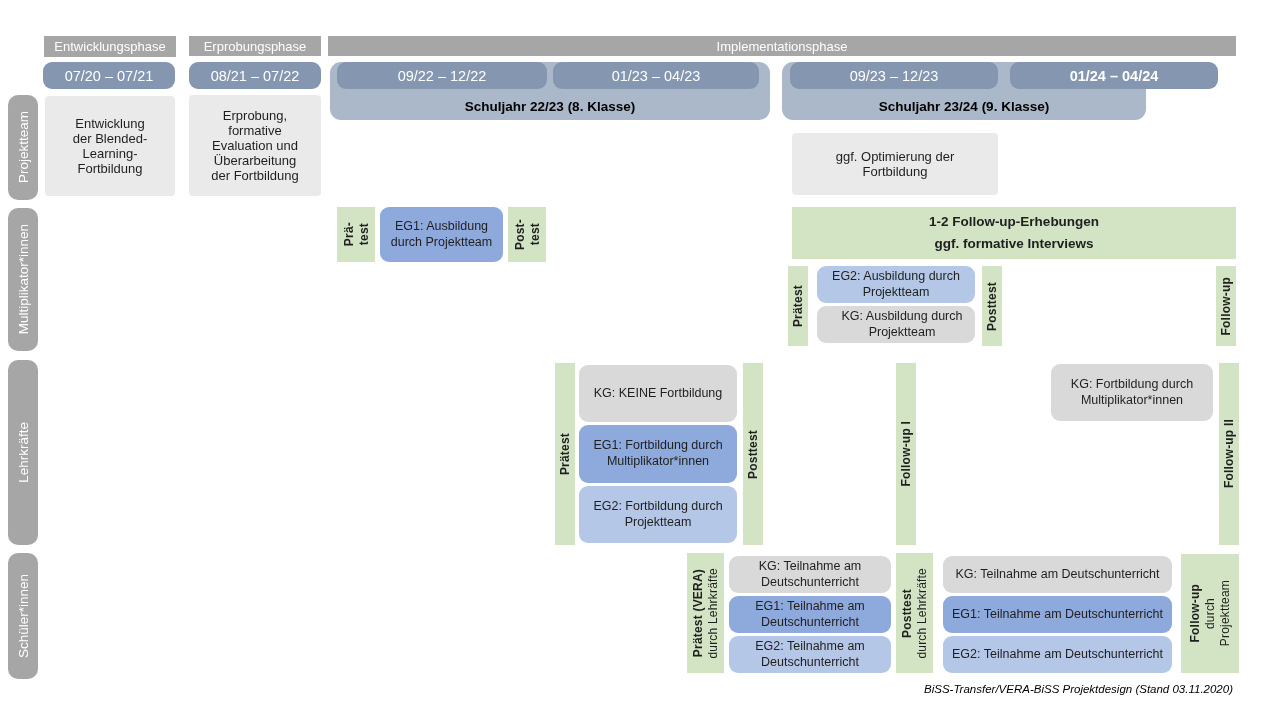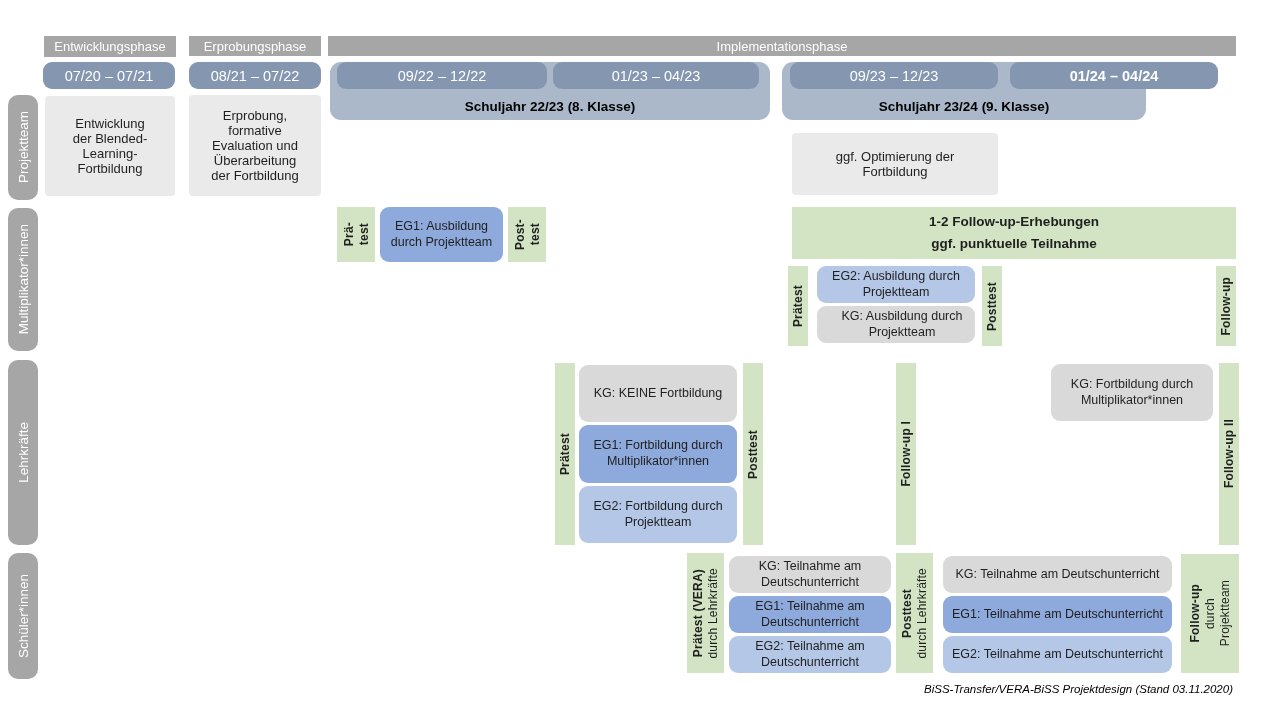--- a/index.html
+++ b/index.html
@@ -79,21 +79,21 @@
     <span class="v">test</span>
   </div>
   <div class="abs cc box box-eg1" style="left:380px;top:207px;width:123px;height:55px;">EG1: Ausbildung durch Projektteam</div>
   <div class="abs vcols green vgreen" style="left:508px;top:207px;width:38px;height:55px;">
     <span class="v">Post-</span>
     <span class="v">test</span>
   </div>
 
   <div class="abs cc band-green" style="left:792px;top:207px;width:444px;height:52px;flex-direction:column;">
     <div>1-2 Follow-up-Erhebungen</div>
-    <div>ggf. punktuelle Teilnahme</div>
+    <div>ggf. formative Interviews</div>
   </div>
   <div class="abs cc green vgreen" style="left:788px;top:266px;width:20px;height:80px;">
     <span class="v">Prätest</span>
   </div>
   <div class="abs cc box box-eg2" style="left:817px;top:266px;width:158px;height:37px;">EG2: Ausbildung durch Projektteam</div>
   <div class="abs cc box box-kg" style="left:817px;top:306px;width:158px;height:37px;padding-left:18px;">KG: Ausbildung durch Projektteam</div>
   <div class="abs cc green vgreen" style="left:982px;top:266px;width:20px;height:80px;">
     <span class="v">Posttest</span>
   </div>
   <div class="abs cc green vgreen" style="left:1216px;top:266px;width:20px;height:80px;">

